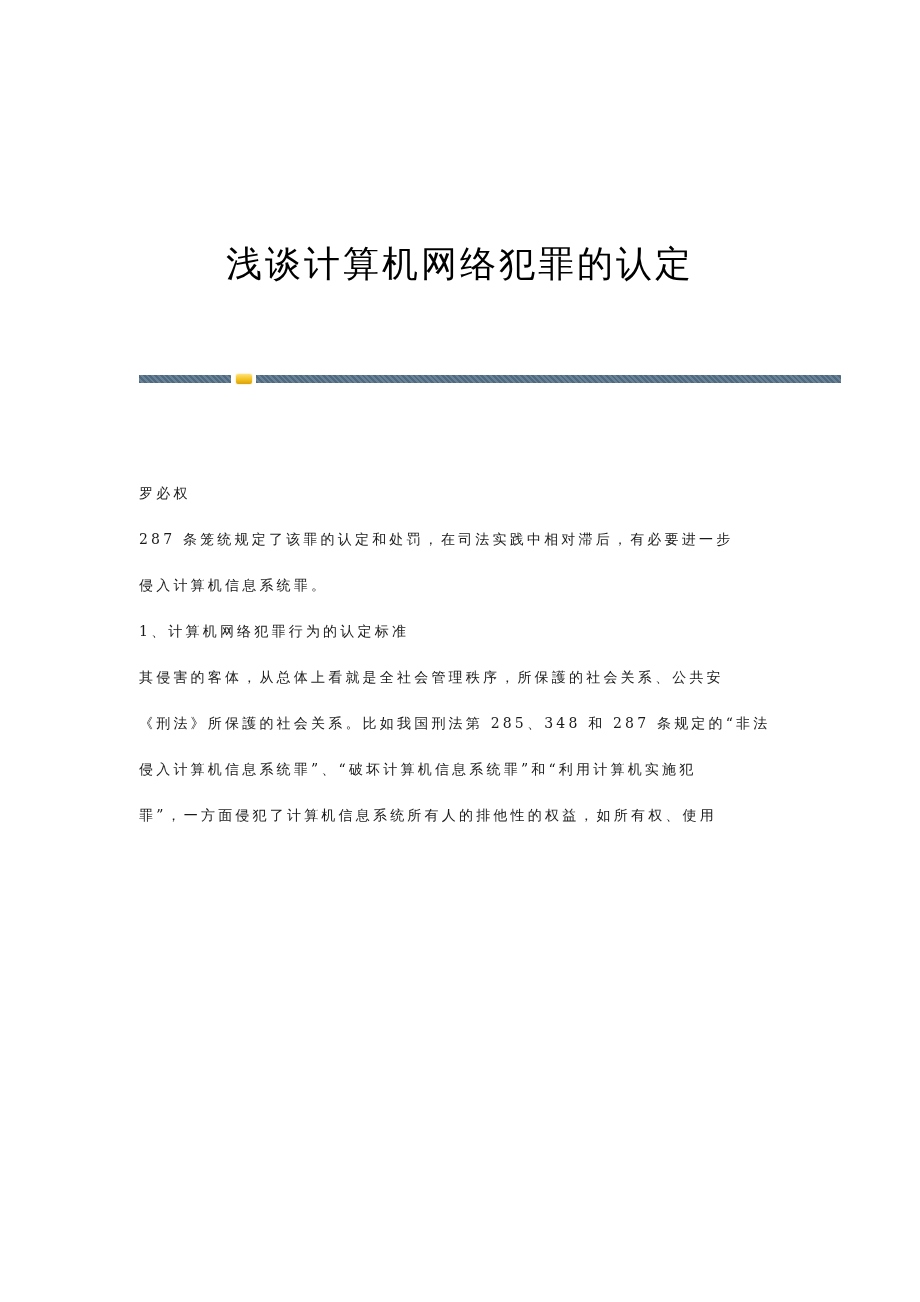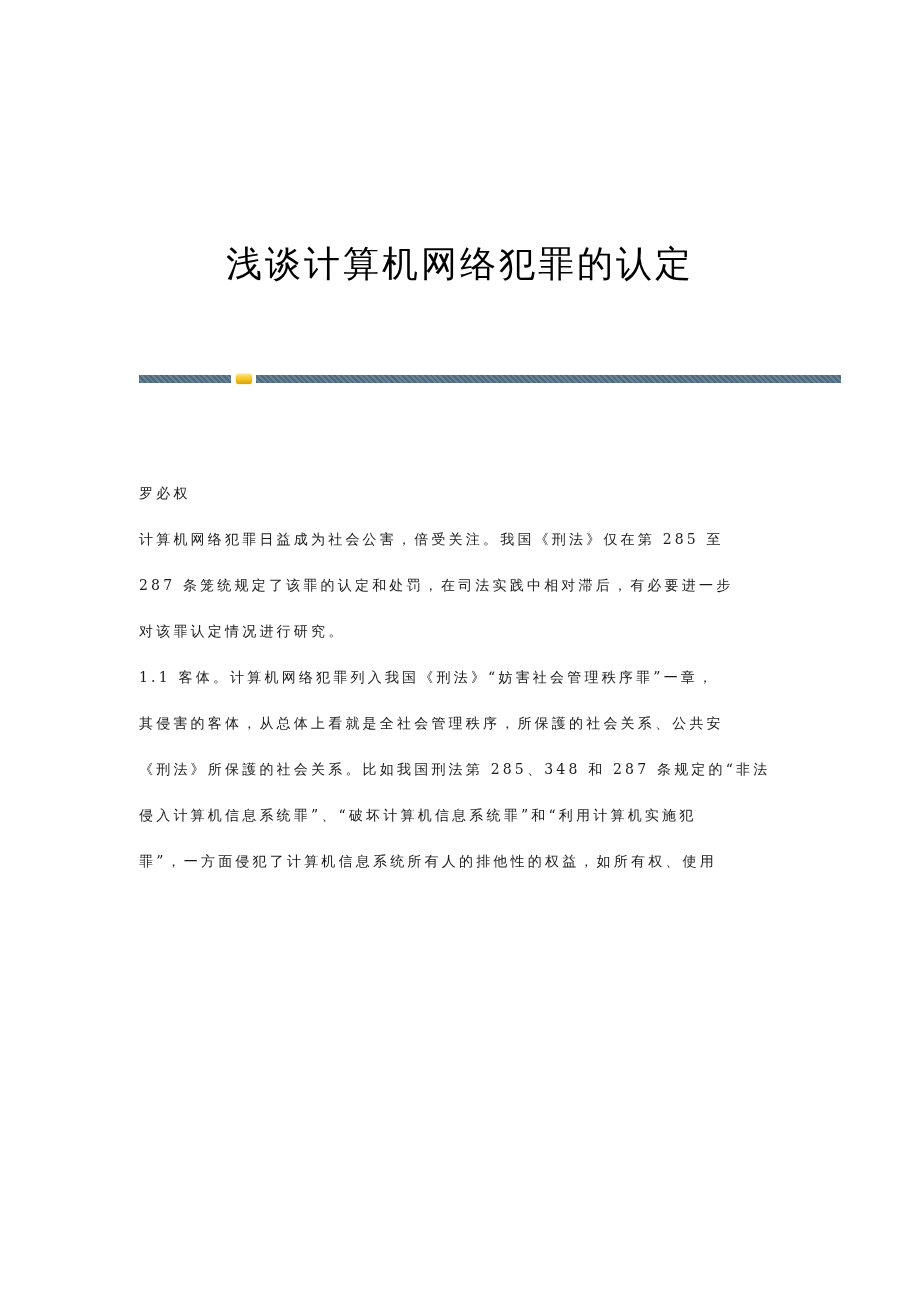--- a/index.html
+++ b/index.html
@@ -97,29 +97,30 @@
     <div class="bar-left"></div>
     <div class="ornament"></div>
     <div class="bar-right"></div>
   </div>
 
   <div class="body-text">
     <span class="line">罗必权</span>
     <span class="gap"></span>
 
     <div>
-      <span class="line">计算机网络犯罪日益成为社会公害，倍受关注。我国《刑法》仅在第 285 至</span>
       <span class="line">287 条笼统规定了该罪的认定和处罚，在司法实践中相对滞后，有必要进一步</span>
-      <span class="line">对该罪认定情况进行研究。</span>
+      <span class="line">侵入计算机信息系统罪。</span>
+    </div>
+
+    <div>
+      <span class="line">1、计算机网络犯罪行为的认定标准</span>
     </div>
 
 
-
     <div>
-      <span class="line">1.1 客体。计算机网络犯罪列入我国《刑法》“妨害社会管理秩序罪”一章，</span>
       <span class="line">其侵害的客体，从总体上看就是全社会管理秩序，所保護的社会关系、公共安</span>
       <span class="line">《刑法》所保護的社会关系。比如我国刑法第 285、348 和 287 条规定的“非法</span>
       <span class="line">侵入计算机信息系统罪”、“破坏计算机信息系统罪”和“利用计算机实施犯</span>
       <span class="line">罪”，一方面侵犯了计算机信息系统所有人的排他性的权益，如所有权、使用</span>
     </div>
   </div>
 
 </div>
 
 </body></html>

